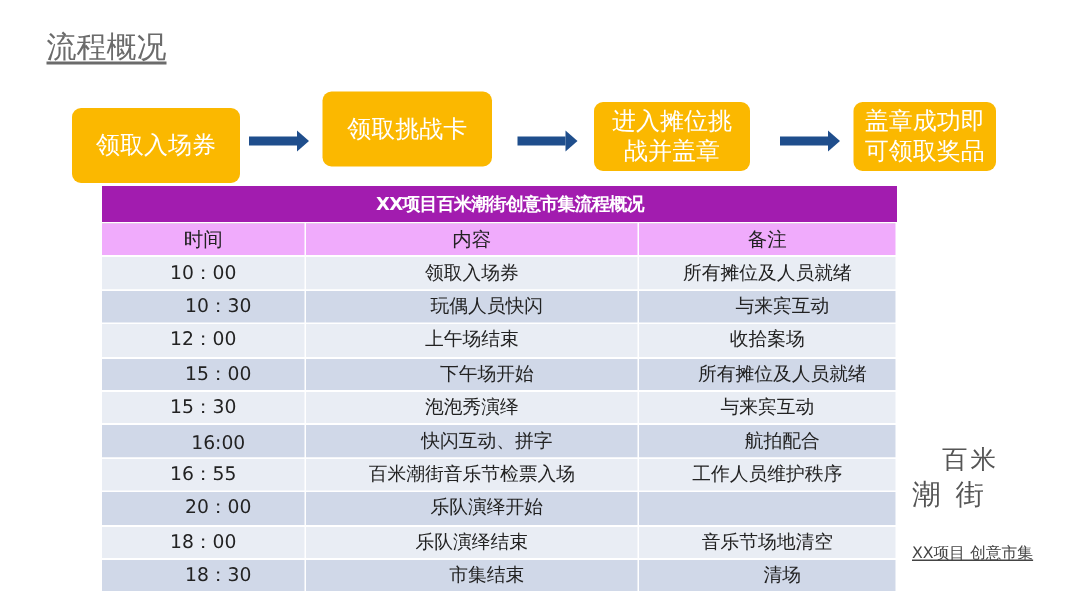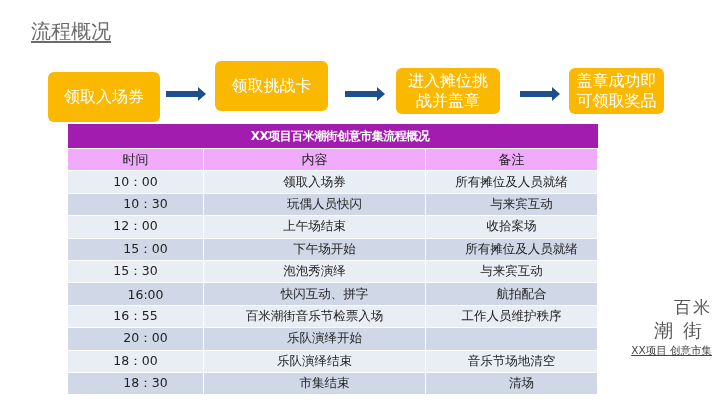--- a/index.html
+++ b/index.html
@@ -36,25 +36,25 @@
     padding-left: 16px;
   }
   table.flow td {
     height: 21.4px; padding: 0; text-align: center; border: 1px solid #ffffff;
     white-space: nowrap; overflow: hidden;
   }
   table.flow tr.odd td { background: #d0d8e8; padding-left: 20px; }
   table.flow tr.even td { background: #e9edf4; }
   table.flow tr.head td { background: #f0abfc; font-size: 13px; }
   .brand {
-    position: absolute; left: 608px; top: 296px; width: 104px; text-align: right; color: #555555;
+    position: absolute; left: 608px; top: 296px; width: 104px; text-align: left; color: #555555;
   }
   .brand .l1 { font-size: 17px; letter-spacing: 2px; padding-left: 20px; line-height: 22px; }
   .brand .l2 { font-size: 19px; letter-spacing: 10px; line-height: 24px; }
-  .brand .l3 { font-size: 10.5px; text-decoration: underline; color: #444444; white-space: nowrap; margin-top: 2px; }
+  .brand .l3 { font-size: 10.5px; text-decoration: underline; color: #444444; white-space: nowrap; margin-top: 20px; }
 </style>
 </head>
 <body>
 
 <div class="page-title">流程概况</div>
 
 <div class="step" style="left:48px; top:72px; width:112px; height:50px;">
   <span>领取入场券</span>
 </div>
 <div class="arrow" style="left:166px; top:87px; width:40px;">

